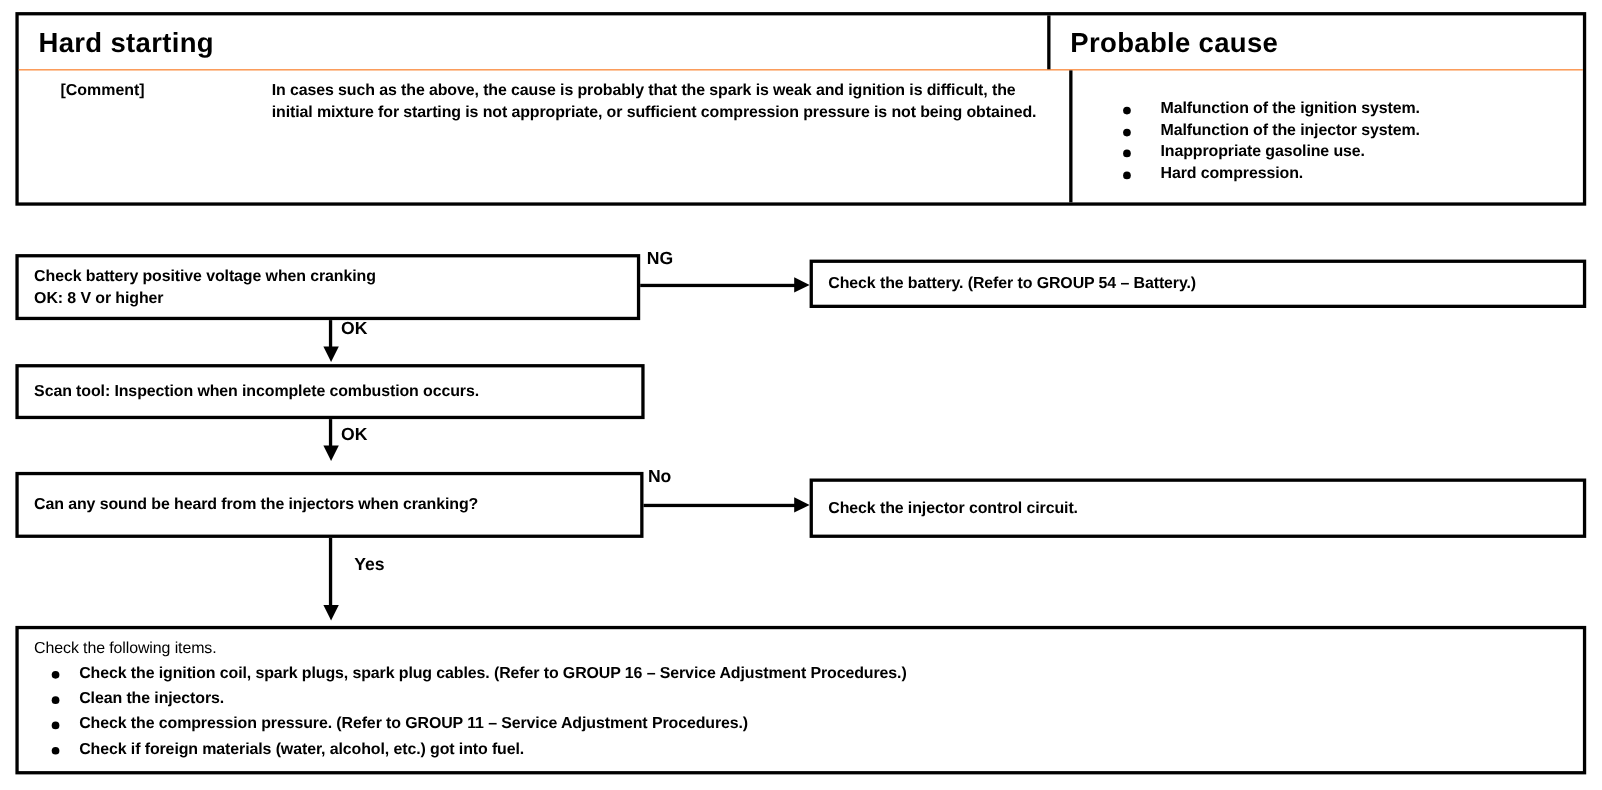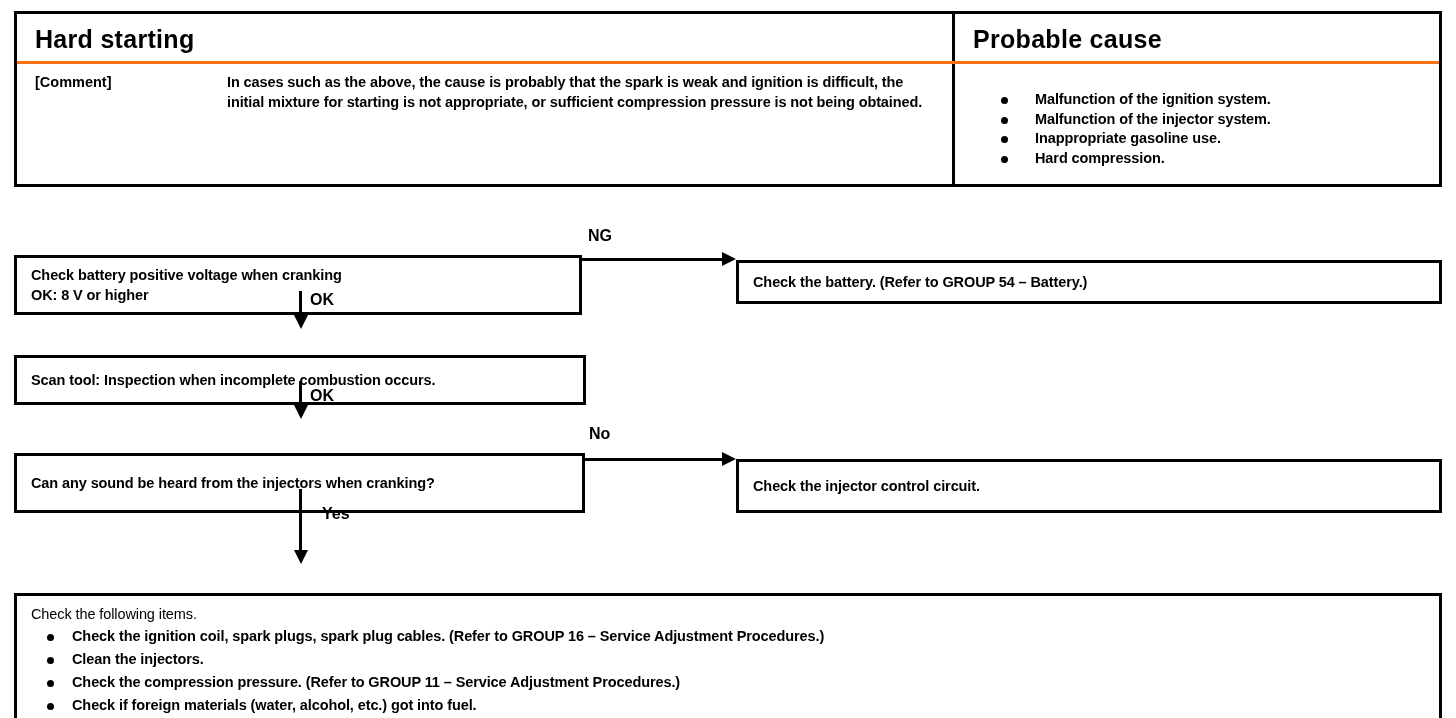--- a/index.html
+++ b/index.html
@@ -32,25 +32,26 @@
     width: 1428px;
     height: 176px;
     border: 3px solid #000;
     box-sizing: border-box;
     display: flex;
     flex-direction: column;
   }
   .tbl-head-row {
     display: flex;
     height: 53px;
-    border-bottom: 3px solid #f97316;
+    border-bottom: 1px solid #f97316;
   }
   .tbl-body-row {
     display: flex;
     flex: 1;
+    padding-left: 20px;
   }
   .col-left {
     width: 938px;
     box-sizing: border-box;
     border-right: 3px solid #000;
     position: relative;
   }
   .col-right {
     flex: 1;
     box-sizing: border-box;
@@ -103,21 +104,20 @@
     background: #000;
     border-radius: 50%;
   }
 
   
   .fbox {
     font-size: 14.5px;
     font-weight: bold;
     line-height: 20px;
     letter-spacing: -0.1px;
-    margin-top: 24px;
   }
   .fbox .ftext {
     padding: 0 0 0 14px;
   }
   .fbox.vcenter {
     display: flex;
     flex-direction: column;
     justify-content: center;
   }
 

